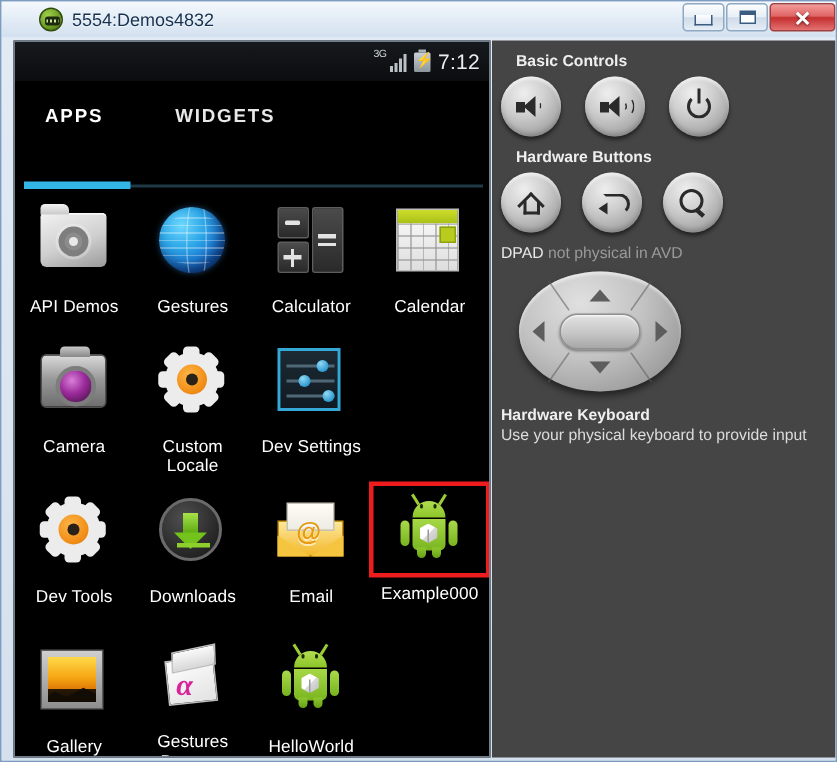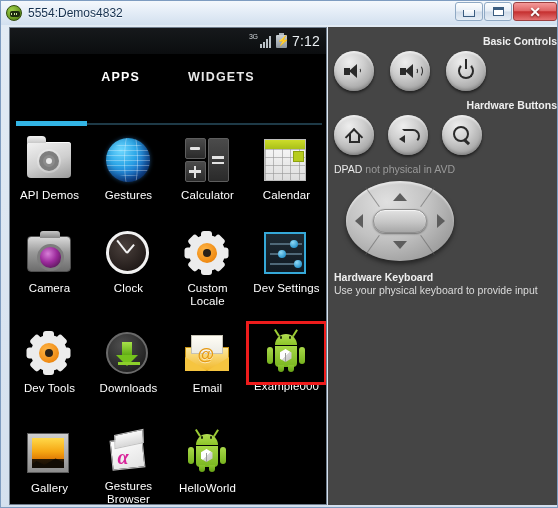--- a/index.html
+++ b/index.html
@@ -16,21 +16,21 @@
     width: 558px; height: 508px;
     background: linear-gradient(180deg,#eef4fb 0%, #dce7f3 45%, #cfdcec 100%);
     border: 1px solid #7e9cc0;
     overflow: hidden;
   }
 
   
   #titlebar {
     position: absolute; left: 0; top: 0; width: 558px; height: 24px;
     background: linear-gradient(180deg,#f4f8fc 0%, #e3ecf6 50%, #d2e0ef 100%);
-    display: flex; align-items: center;
+    display: flex; align-items: center; padding-left: 20px;
   }
   #app-icon {
     width: 16px; height: 16px; margin-left: 5px; margin-right: 6px;
     border-radius: 50%;
     background: radial-gradient(circle at 35% 30%, #9fd04a 0%, #6a9a22 60%, #3f6310 100%);
     position: relative; flex: none;
     border: 1px solid #2f4c0c;
   }
   #app-icon::before {
     content:""; position:absolute; left:3px; top:5px; width:10px; height:6px;
@@ -123,21 +123,20 @@
     content:"\26A1"; position:absolute; left:1px; top:-1px;
     font-size:10px; color:#20262b; line-height:13px;
   }
   #clock-txt { font-size: 14px; color: #e9eef2; font-weight: 500; letter-spacing:.2px; }
 
   
   #tabs {
     position: absolute; left: 0; top: 26px; width: 100%; height: 45px;
     display: flex; align-items: center; padding-left: 20px; gap: 48px;
     background: #000;
-    justify-content: center;
   }
   .tab {
     font-size: 12.5px; font-weight: bold; letter-spacing: 1.2px; color: #ffffff;
   }
   .tab.inactive { color: #e8e8e8; }
   #tabline {
     position: absolute; left: 6px; top: 95px; width: 306px; height: 2px;
     background: #1e3a47;
   }
   #tabline-active {
@@ -155,21 +154,21 @@
   .row.r2 { height: 100px; }
   .row.r3 { height: 100px; }
   .row.r4 { height: 84px; }
   .cell {
     width: 79px; display: flex; flex-direction: column;
     align-items: center; justify-content: flex-start;
     padding-top: 8px; position: relative;
   }
   .ico { width: 46px; height: 46px; position: relative; }
   .lbl {
-    margin-top: 6px; font-size: 11.5px; color: #ffffff; text-align: center;
+    margin-top: 16px; font-size: 11.5px; color: #ffffff; text-align: center;
     line-height: 13px; letter-spacing: .1px;
     text-shadow: 0 1px 2px rgba(0,0,0,.9);
   }
   
   .cell.selected {
     outline: 3px solid #ee1c1c;
     outline-offset: -2px;
     height: 62px;
   }
 
@@ -409,21 +408,21 @@
     font-weight:bold;
   }
 
   
   #panel {
     position: absolute; left: 327px; top: 2px; width: 229px; height: 478px;
     background: #454545;
     color: #e8e8e8;
   }
   .sect-title {
-    font-size: 10.5px; font-weight: bold; color: #efefef; margin: 8px 0 4px 6px; text-align: right;
+    font-size: 10.5px; font-weight: bold; color: #efefef; margin: 8px 0 4px 16px;
   }
   .btnrow { display: flex; align-items: center; padding-left: 6px; }
   .rbtn {
     width: 40px; height: 40px; border-radius: 50%;
     background: radial-gradient(circle at 38% 28%, #eeeeee 0%, #cfcfcf 38%, #a9a9a9 72%, #8c8c8c 100%);
     box-shadow: 0 2px 3px rgba(0,0,0,.55), inset 0 -2px 3px rgba(0,0,0,.18), inset 0 2px 2px rgba(255,255,255,.6);
     display: flex; align-items: center; justify-content: center;
     position: relative; margin-right: 16px; flex: none;
   }
   .rbtn:last-child{ margin-right: 0; }
@@ -620,29 +619,20 @@
             <div class="lbl">Calendar</div>
           </div>
         </div>
 
         <div class="row r2">
           <div class="cell">
             <div class="ico">
               <div class="ic-camera"></div>
             </div>
             <div class="lbl">Camera</div>
-          </div>
-          <div class="cell">
-            <div class="ico">
-              <div class="ic-clock">
-                  <span class="hand h"></span>
-                  <span class="hand m"></span>
-                </div>
-            </div>
-            <div class="lbl">Clock</div>
           </div>
           <div class="cell">
             <div class="ico">
               <div class="ic-gear-cl">
                 <div class="gear-outer"></div>
                 <div class="gear-tooth" style="transform:rotate(0deg)"></div>
                 <div class="gear-tooth" style="transform:rotate(45deg)"></div>
                 <div class="gear-tooth" style="transform:rotate(90deg)"></div>
                 <div class="gear-tooth" style="transform:rotate(135deg)"></div>
                 <div class="gear-core"></div>

